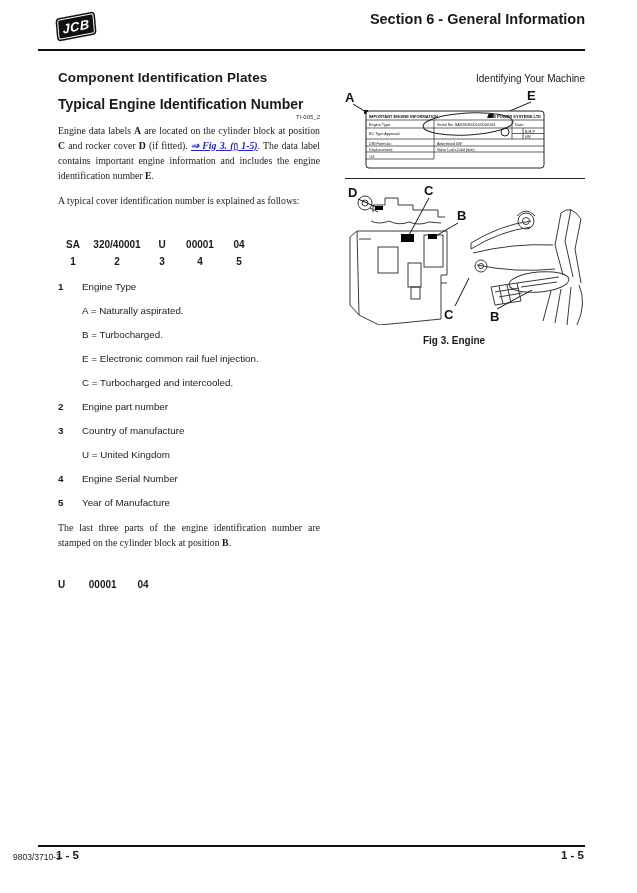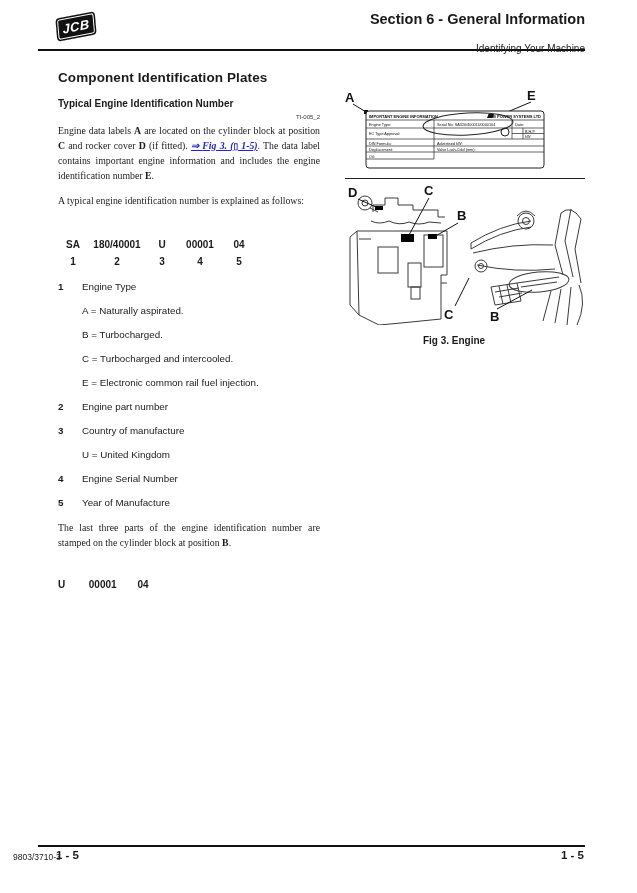--- a/index.html
+++ b/index.html
@@ -13,30 +13,30 @@
     position:absolute;left:56px;top:15px;width:40px;height:23px;background:#111;
     border-radius:4px;transform:rotate(-11deg) skewX(-6deg);
     display:flex;align-items:center;justify-content:center;
     box-shadow:inset 0 0 0 1.5px #111, inset 0 0 0 2.5px #fff;
   }
   .logo span{color:#fff;font-weight:bold;font-style:italic;font-size:13px;letter-spacing:.5px;}
   .hdr-right{position:absolute;right:52px;top:10px;text-align:right;line-height:1.25;}
   .hdr-right .l1{font-size:14.5px;font-weight:bold;}
   .hdr-right .l2{font-size:12.5px;font-weight:bold;}
   .hdr-rule{position:absolute;left:38px;top:49px;width:547px;height:2px;background:#111;}
-  .hdr-context{position:absolute;right:52px;top:43px;font-size:10px;}
+  .hdr-context{position:absolute;right:52px;top:73px;font-size:10px;}
   
   .ftr-rule{position:absolute;left:38px;top:845px;width:547px;height:1.5px;background:#111;}
   .ftr-left{position:absolute;left:56px;top:849px;font-size:11.5px;font-weight:bold;}
   .ftr-center{position:absolute;left:13px;top:852px;width:518px;text-align:left;font-size:8.5px;}
   .ftr-right{position:absolute;right:53px;top:849px;font-size:11.5px;font-weight:bold;}
   
   .col-left{position:absolute;left:58px;top:70px;width:262px;}
   h1.doc{font-size:13.5px;font-weight:bold;margin:0 0 11px 0;line-height:16px;letter-spacing:.1px;}
-  h2.doc{font-size:10px;font-weight:bold;margin:0;line-height:14px;}
+  h2.doc{font-size:14px;font-weight:bold;margin:0;line-height:14px;}
   .refcode{font-size:6px;text-align:right;margin-top:3px;color:#333;}
   .para{font-size:9.8px;line-height:15px;text-align:justify;font-family:Liberation Serif, serif;}
   .p1{margin-top:3px;}
   .p2{margin-top:10px;}
   .p3{margin-top:7px;}
   .fig-link{color:#2222cc;font-weight:bold;font-style:italic;text-decoration:underline;cursor:pointer;white-space:nowrap;}
   .fig-link .pgicon{display:inline-block;font-style:normal;font-size:8.5px;line-height:8px;}
   
   .idtab{margin-top:30px;font-size:10px;font-weight:bold;}
   .idtab .row{display:flex;line-height:13px;}
@@ -79,26 +79,26 @@
   <div class="hdr-rule"></div>
   <div class="hdr-context">Identifying Your Machine</div>
 
   <div class="col-left">
     <h1 class="doc">Component Identification Plates</h1>
     <h2 class="doc">Typical Engine Identification Number</h2>
     <div class="refcode">TI-005_2</div>
 
     <p class="para p1"><span>Engine data labels </span><b>A</b><span> are located on the cylinder block at position </span><b>C</b><span> and rocker cover </span><b>D</b><span> (if fitted). </span><span class="fig-link"><span>⇒ </span><span>Fig 3. (</span><span class="pgicon">▯</span><span> 1-5)</span></span><span>. The data label contains important engine information and includes the engine identification number </span><b>E</b><span>.</span></p>
 
-    <p class="para p2">A typical engine identification number is explained as follows:</p>
+    <p class="para p2">A typical cover identification number is explained as follows:</p>
 
     <div class="idtab">
       <div class="row">
         <span class="c0">SA</span>
-        <span class="c1">180/40001</span>
+        <span class="c1">320/40001</span>
         <span class="c2">U</span>
         <span class="c3">00001</span>
         <span class="c4">04</span>
       </div>
       <div class="row idx">
         <span class="c0">1</span>
         <span class="c1">2</span>
         <span class="c2">3</span>
         <span class="c3">4</span>
         <span class="c4">5</span>
@@ -110,24 +110,24 @@
           <span class="num">1</span>
           <span class="lbl">Engine Type</span>
         </div>
       <div class="li sub">
           <span>A = Naturally aspirated.</span>
         </div>
       <div class="li sub">
           <span>B = Turbocharged.</span>
         </div>
       <div class="li sub">
+          <span>E = Electronic common rail fuel injection.</span>
+        </div>
+      <div class="li sub">
           <span>C = Turbocharged and intercooled.</span>
-        </div>
-      <div class="li sub">
-          <span>E = Electronic common rail fuel injection.</span>
         </div>
       <div class="li">
           <span class="num">2</span>
           <span class="lbl">Engine part number</span>
         </div>
       <div class="li">
           <span class="num">3</span>
           <span class="lbl">Country of manufacture</span>
         </div>
       <div class="li sub">

